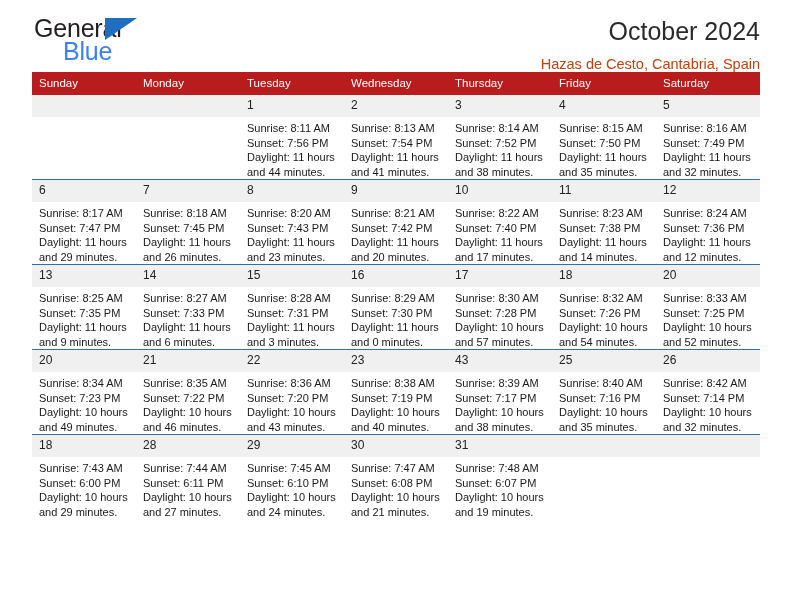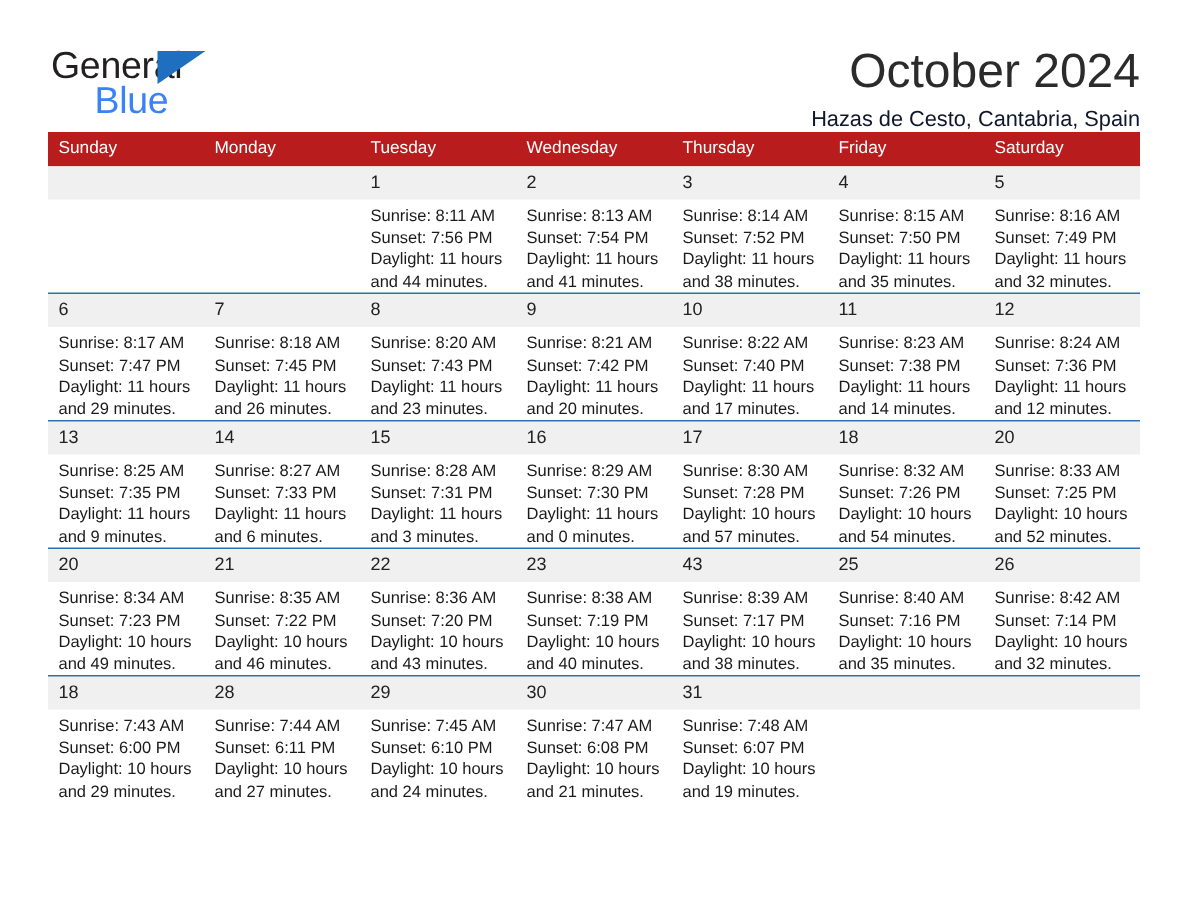--- a/index.html
+++ b/index.html
@@ -13,21 +13,21 @@
     height: 612px;
     font-family: "Liberation Sans", sans-serif;
     color: #000000;
     overflow: hidden;
   }
   .page {
     position: relative;
     width: 792px;
     height: 440px;
     box-sizing: border-box;
-    padding: 16px 32px;
+    padding: 0 32px;
   }
 
   
   .header {
     position: relative;
     height: 72px;
   }
   .brand {
     position: absolute;
     left: 0;
@@ -62,29 +62,29 @@
     color: #3b82f6;
     font-family: "Liberation Sans", sans-serif;
   }
   .titles {
     position: absolute;
     right: 0;
     top: 0;
     text-align: right;
   }
   .cal-title {
-    font-size: 32px;
+    font-size: 25px;
     color: #2b2b2b;
     line-height: 34px;
     margin-top: 14px;
     white-space: nowrap;
   }
   .cal-subtitle {
     font-size: 14.5px;
-    color: #0f172a;
+    color: #c2410c;
     line-height: 20px;
     margin-top: 6px;
     white-space: nowrap;
   }
 
   
   .calendar {
     width: 728px;
     border-collapse: collapse;
     table-layout: fixed;

